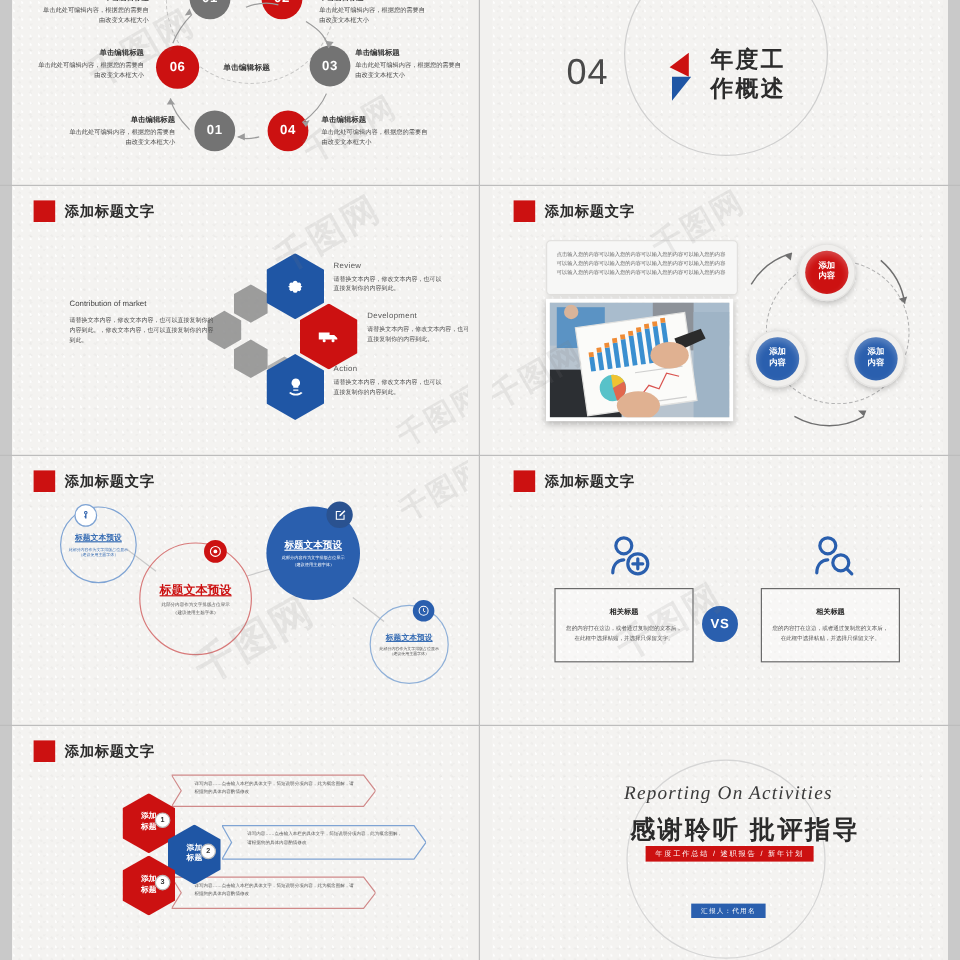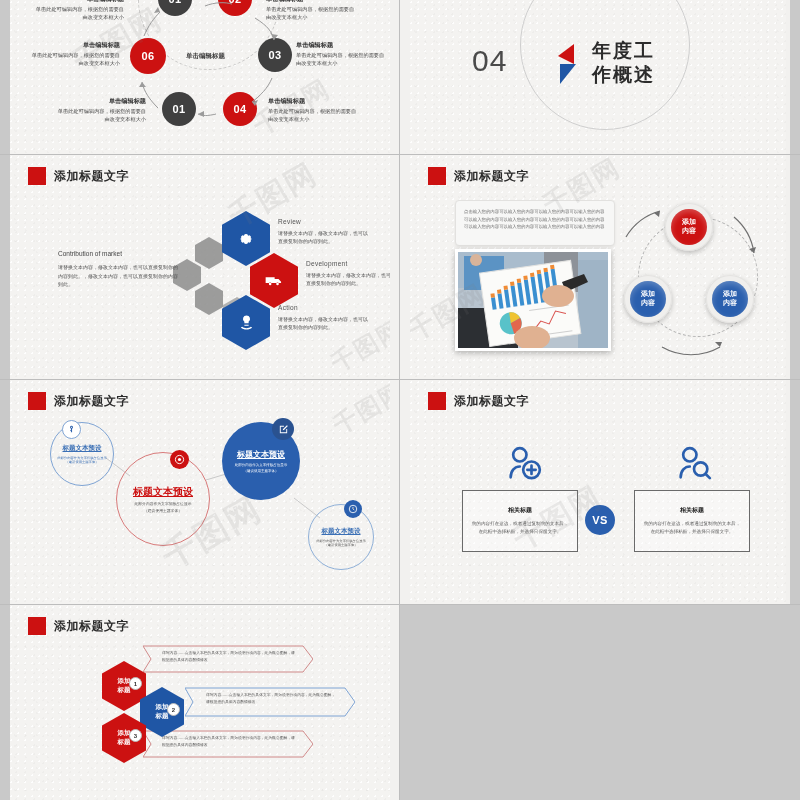--- a/index.html
+++ b/index.html
@@ -40,21 +40,21 @@
 
   
   .wm{position:absolute;color:rgba(120,120,125,.13);font-weight:700;
       transform:rotate(-30deg);white-space:nowrap;pointer-events:none;
       letter-spacing:2px;}
 
   
   .cyc{position:absolute;inset:0;}
   .node{position:absolute;border-radius:50%;display:flex;align-items:center;justify-content:center;
         color:#fff;font-weight:700;font-size:11px;letter-spacing:.5px;}
-  .node.blue{background:#404040;}
+  .node.blue{background:#737373;}
   .node.red{background:#cc1111;}
   .nlab{position:absolute;font-size:5.2px;line-height:1.55;color:#4a4a4a;width:92px;}
   .nlab b{display:block;font-size:6.2px;color:#333;margin-bottom:1px;}
   .nlab.r{text-align:right;}
   .cyc-center{position:absolute;font-size:6.5px;color:#3a3a3a;font-weight:600;}
   .arc{position:absolute;border:1px dashed #9a9a9a;border-radius:50%;}
 
   
   .sec-circle{position:absolute;border:1px solid #cfcfcf;border-radius:50%;}
   .sec-num{position:absolute;font-size:30px;color:#4a4a4a;font-weight:300;letter-spacing:1px;}
@@ -562,15 +562,28 @@
           <div>添加</div>
           <div>标题</div>
         </div>
       </div>
       <div class="num" style="left:119px;top:124px;">3</div>
     </div>
     <div class="gutter-l"></div>
     <div class="sep-r"></div>
   </div>
 
+  <div class="slide r-edge">
+    <div class="inner">
+      <div class="paper"></div>
+
+      <div class="thx-circle" style="left:112px;top:28px;width:164px;height:164px;"></div>
+
+      <div class="script" style="left:110px;top:48px;">Reporting On Activities</div>
+      <div class="thx-main" style="left:115px;top:72px;">感谢聆听 批评指导</div>
+      <div class="thx-band" style="left:128px;top:100px;width:140px;height:13px;">年度工作总结 / 述职报告 / 新年计划</div>
+      <div class="thx-pres" style="left:166px;top:148px;width:62px;height:12px;">汇报人：代用名</div>
+    </div>
+    <div class="gutter-r"></div>
+  </div>
 
  </div>
 </div>
 
 </body></html>

